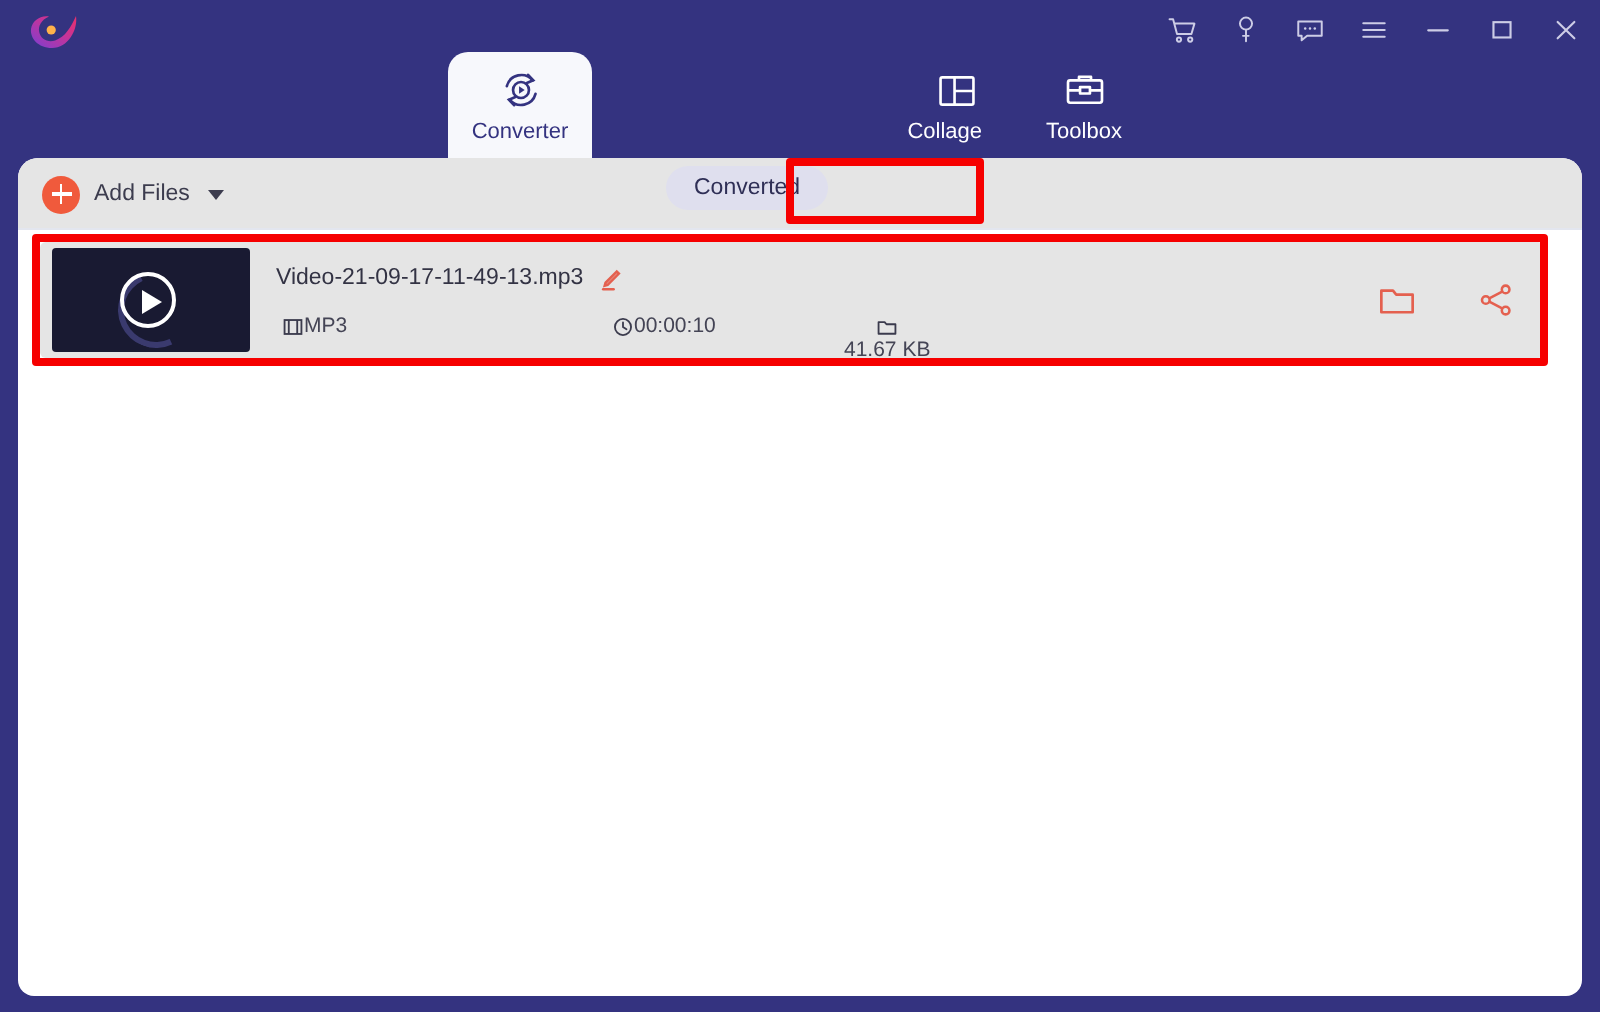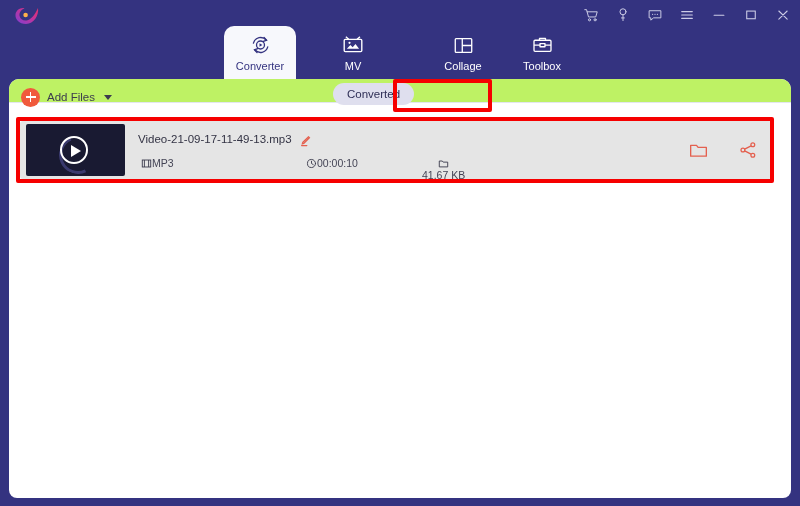--- a/index.html
+++ b/index.html
@@ -87,41 +87,41 @@
   .tab .ticon {
     width: 26px; height: 24px;
     display: flex;
     align-items: center;
     justify-content: center;
   }
   .tab .tlabel { line-height: 13px; white-space: nowrap; }
 
   #tab-converter { left: 224px; }
   #tab-mv        { left: 315px; }
-  #tab-collage   { left: 425px; }
+  #tab-collage   { left: 415px; align-items: flex-end; }
   #tab-toolbox   { left: 504px; }
 
   
   .panel {
     position: absolute;
     left: 9px; top: 79px;
     width: 782px;
     height: 419px;
     background: #ffffff;
     border-radius: 10px 10px 8px 8px;
     overflow: hidden;
   }
 
   
   .toolbar {
     position: absolute;
     left: 0; top: 0;
     width: 782px;
-    height: 24px;
-    background: #bef264;
+    height: 36px;
+    background: #e5e5e5;
     border-bottom: 1px solid #e3e6ef;
     box-sizing: border-box;
   }
   .addfiles {
     position: absolute;
     left: 12px; top: 6px;
     height: 24px;
     display: flex;
     align-items: center;
     gap: 7px;
@@ -372,31 +372,20 @@
           <path d="M21.2 14.2A8.4 8.4 0 0 1 6.6 17.4"></path>
           <path d="M17 3.4l2.9 3.1-3.6 1.5"></path>
           <path d="M9.1 20.6l-2.9-3.1 3.6-1.5"></path>
           <circle cx="13" cy="12" r="4.5"></circle>
           <path d="M11.9 9.9l3.2 2.1-3.2 2.1z" fill="#343380" stroke="none"></path>
         </svg>
       </span>
       <span class="tlabel">Converter</span>
     </div>
 
-    <div class="tab" id="tab-mv">
-      <span class="ticon">
-        <svg viewBox="0 0 26 24" width="24" height="22" fill="none" stroke="#ffffff" stroke-width="1.5" stroke-linejoin="round">
-          <path d="M5.2 3.1l3.1 2.6M20.6 3.1l-3.2 2.6"></path>
-          <rect x="3.4" y="5.8" width="19.2" height="13.4" rx="1.2"></rect>
-          <path d="M6.3 16.2l3.8-4.3 2.6 2.6 3-3.6 3.9 5.3z" fill="#ffffff" stroke="none"></path>
-          <circle cx="9.2" cy="9.6" r="1.2" fill="#ffffff" stroke="none"></circle>
-        </svg>
-      </span>
-      <span class="tlabel">MV</span>
-    </div>
 
     <div class="tab" id="tab-collage">
       <span class="ticon">
         <svg viewBox="0 0 26 24" width="23" height="21" fill="none" stroke="#ffffff" stroke-width="1.5">
           <rect x="3.6" y="4.2" width="18.8" height="15.6" rx="1"></rect>
           <path d="M11.6 4.2v15.6M11.6 12h10.8"></path>
         </svg>
       </span>
       <span class="tlabel">Collage</span>
     </div>

